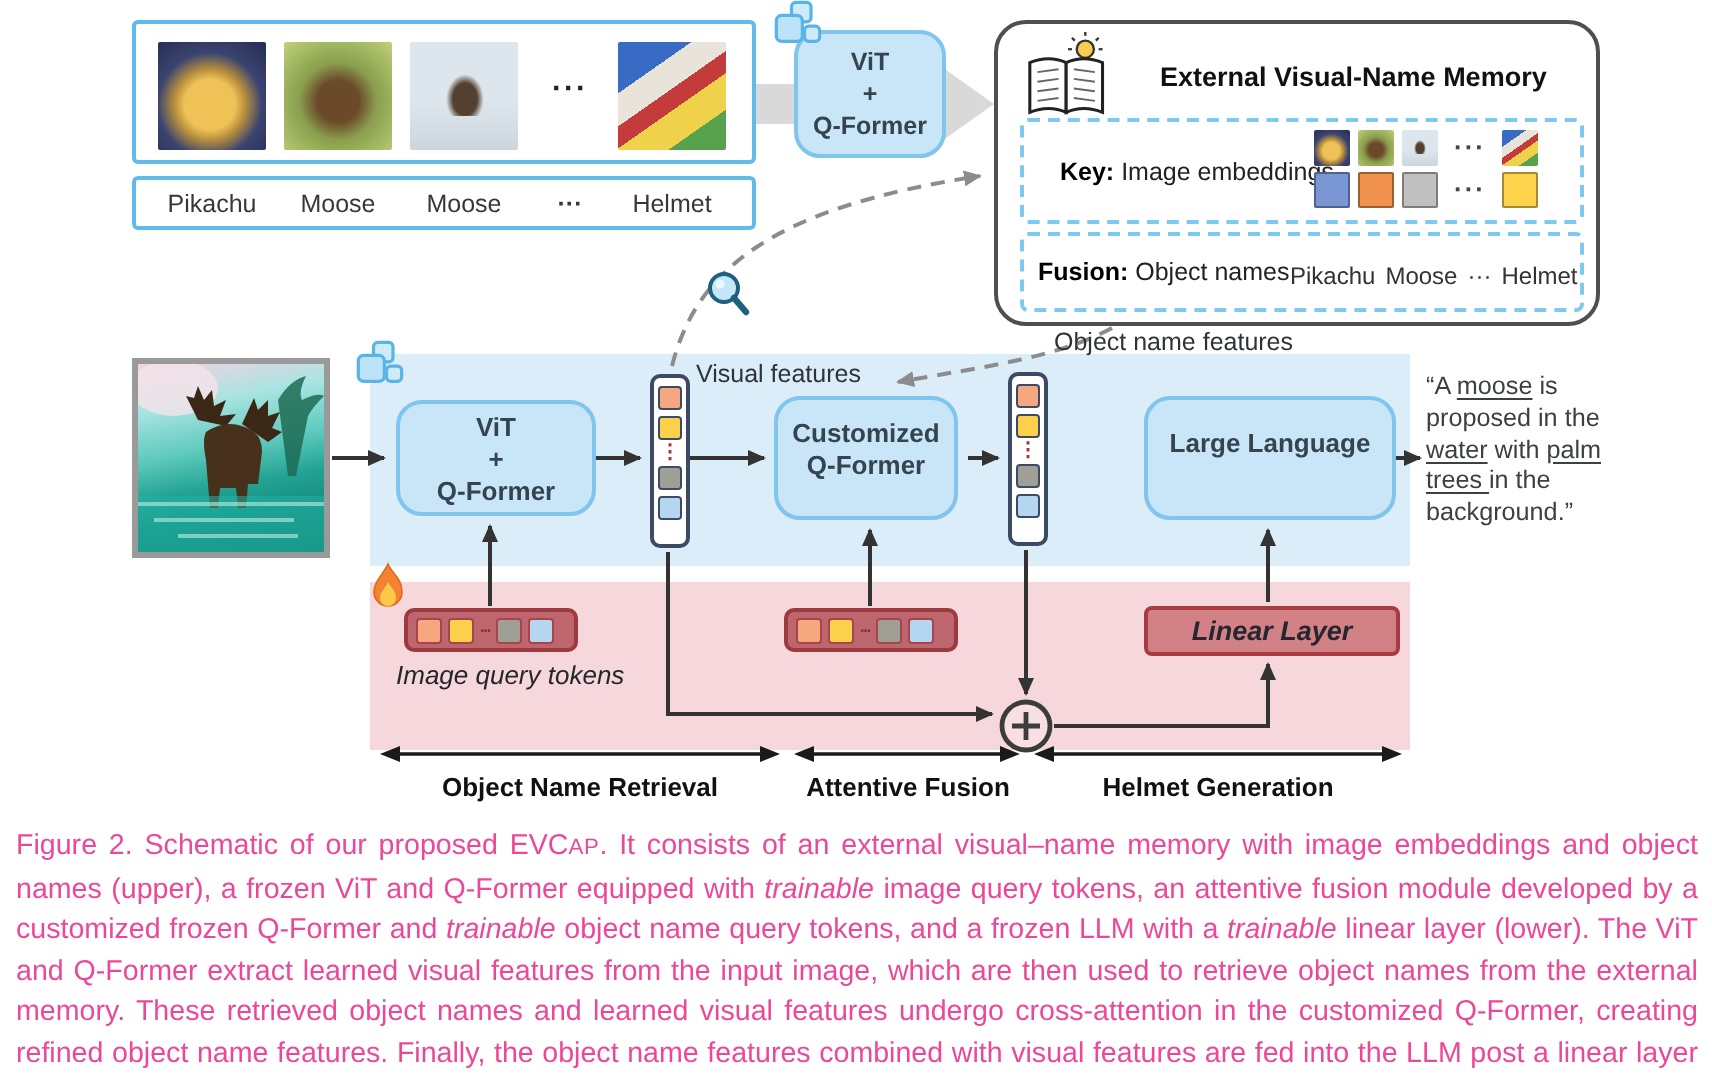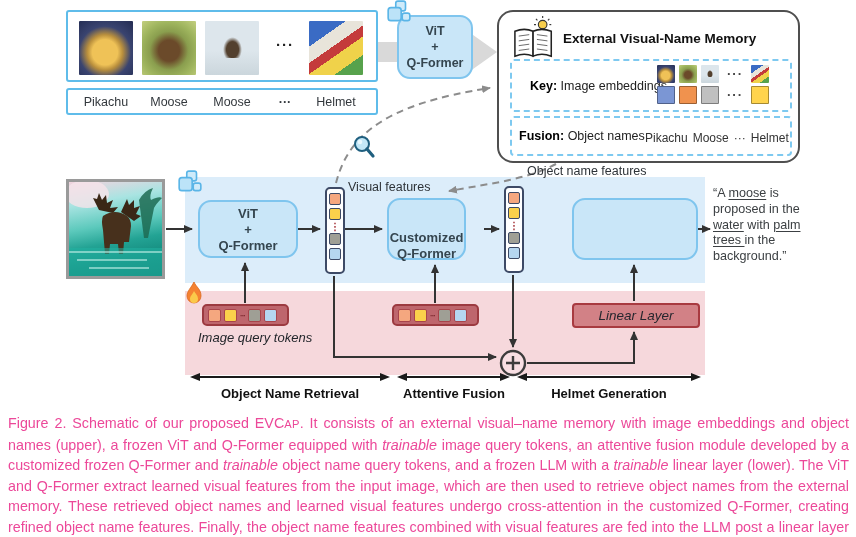--- a/index.html
+++ b/index.html
@@ -30,27 +30,27 @@
   .th-moose2:after{content:"";position:absolute;left:34%;top:30%;width:34%;height:38%;background:radial-gradient(ellipse at 50% 60%,#53402E 0 45%,transparent 70%);}
   .th-helmet{background:linear-gradient(145deg,#3A6BC4 0 28%,#E8E4DA 28% 46%,#C43B3B 46% 58%,#F0D24A 58% 78%,#57A24C 78% 100%);}
   .mini .thumb{width:18px;height:18px;top:0;position:relative;display:inline-block;}
 
   
   .enc-top{left:397px;top:15px;width:76px;height:64px;padding-top:6px;}
   .module{background:var(--mod_fill);border:2px solid var(--mod_border);border-radius:13px;color:var(--mod_text);font-weight:bold;text-align:center;z-index:2;}
   .enc-top .ln{font-size:12.5px;line-height:16px;}
   .enc-mid{left:198px;top:200px;width:100px;height:58px;padding-top:4px;}
   .enc-mid .ln{font-size:13px;line-height:16px;}
-  .cqf{left:387px;top:198px;width:79px;height:62px;padding-top:30px;}
+  .cqf{left:387px;top:198px;width:92px;height:62px;padding-top:9px;}
   .cqf .ln,.llm .ln{font-size:13px;line-height:16px;}
   .llm{left:572px;top:198px;width:126px;height:62px;padding-top:14px;}
 
   
   .membox{left:497px;top:10px;width:303px;height:153px;border:2.5px solid var(--mem_border);border-radius:16px;background:#fff;z-index:2;}
-  .mem-title{position:absolute;left:64px;top:19px;font-size:13.5px;font-weight:bold;color:#111;}
+  .mem-title{position:absolute;left:81px;top:19px;font-size:13.5px;font-weight:bold;color:#111;}
   .dashbox{position:absolute;left:11px;width:282px;border:2px dashed var(--dash_border);border-radius:4px;}
   .keybox{top:47px;height:53px;}
   .valbox{top:104px;height:40px;}
   .kv{position:absolute;font-size:12.5px;color:#222;white-space:nowrap;}
   .kv b{color:#000;}
   .mem-thumbs{position:absolute;left:158px;top:53px;display:flex;gap:4px;align-items:center;z-index:3;}
   .mem-sqs{position:absolute;left:158px;top:74px;display:flex;gap:4px;align-items:center;z-index:3;}
   .mem-sqs .sq{width:18px;height:18px;border:1px solid rgba(0,0,0,.35);border-radius:1px;}
   .mem-sqs .dots,.mem-thumbs .dots{width:24px;text-align:center;font-size:13px;font-weight:bold;color:#444;line-height:18px;letter-spacing:1px;}
   .val-names{position:absolute;left:146px;top:119px;font-size:12px;color:#333;display:flex;gap:5px;white-space:nowrap;z-index:3;}
@@ -67,21 +67,21 @@
   .feat-lbl{font-size:12.5px;color:#2E3338;white-space:nowrap;z-index:2;}
 
   
   .tokrow{background:var(--tok_fill);border:2px solid var(--tok_border);border-radius:5px;display:flex;align-items:center;gap:3px;padding:0 4px;height:22px;z-index:2;}
   .tokrow .sq{width:13px;height:13px;border:1.5px solid #A8444B;border-radius:2px;}
   .tokrow .dots{font-size:8px;color:#7E2A30;font-weight:bold;line-height:13px;letter-spacing:-1px;}
   .tok1{left:202px;top:304px;width:87px;}
   .tok2{left:392px;top:304px;width:87px;}
   .tok-lbl{font-size:13px;font-style:italic;color:#23262B;white-space:nowrap;z-index:2;}
 
-  .linear{left:572px;top:303px;width:128px;height:25px;background:var(--lin_fill);border:2px solid var(--lin_border);border-radius:4px;color:#26262E;font-weight:normal;font-style:italic;font-size:13.5px;text-align:center;line-height:21px;z-index:2;}
+  .linear{left:572px;top:303px;width:128px;height:25px;background:var(--lin_fill);border:2px solid var(--lin_border);border-radius:4px;color:#26262E;font-weight:bold;font-style:italic;font-size:13.5px;text-align:center;line-height:21px;z-index:2;}
 
   
   .outcap{left:713px;top:186px;width:92px;font-size:12.6px;line-height:15.8px;color:#3C4043;z-index:2;}
   .outcap .u{text-decoration:underline;text-underline-offset:2px;}
 
   
   .stage{position:absolute;top:386px;transform:translateX(-50%);font-size:13px;font-weight:bold;color:#111;white-space:nowrap;z-index:2;}
 
   
   .figcap{position:absolute;left:8px;top:413px;width:841px;font-family:Liberation Sans, sans-serif;font-size:14.3px;line-height:20.5px;color:#ec4899;text-align:justify;}
@@ -291,20 +291,21 @@
   <div class="abs stack stack2">
       <div class="sq" style="background: rgb(245, 167, 127);"></div>
       <div class="sq" style="background: rgb(251, 209, 75);"></div>
       <span class="dots">⋮</span>
       <div class="sq" style="background: rgb(159, 159, 149);"></div>
       <div class="sq" style="background: rgb(181, 214, 240);"></div>
     </div>
   <span class="abs feat-lbl" style="left:527px;top:164px">Object name features</span>
 
   <div class="abs module llm">
+    <div class="ln">Large Language</div>
   </div>
 
   <div class="abs outcap"><span>“A </span><span class="u">moose</span><span> is proposed in the </span><span class="u">water</span><span> with </span><span class="u">palm trees </span><span>in the background.”</span></div>
 
   <div class="abs icon" style="left:183px;top:281px">
     <svg width="22" height="28" viewBox="0 0 22 28">
         <path d="M11 1 C13 6 18 8 18 15 A7 7 0 0 1 4 15 C4 10 8 7 11 1 Z" fill="#F58231" stroke="#D96A20" stroke-width="0.8"></path>
         <path d="M11 10 C12.5 13 15 14 15 18 A4 4 0 0 1 7 18 C7 15 9.5 13.5 11 10 Z" fill="#FBC94A"></path>
       </svg>
   </div>

